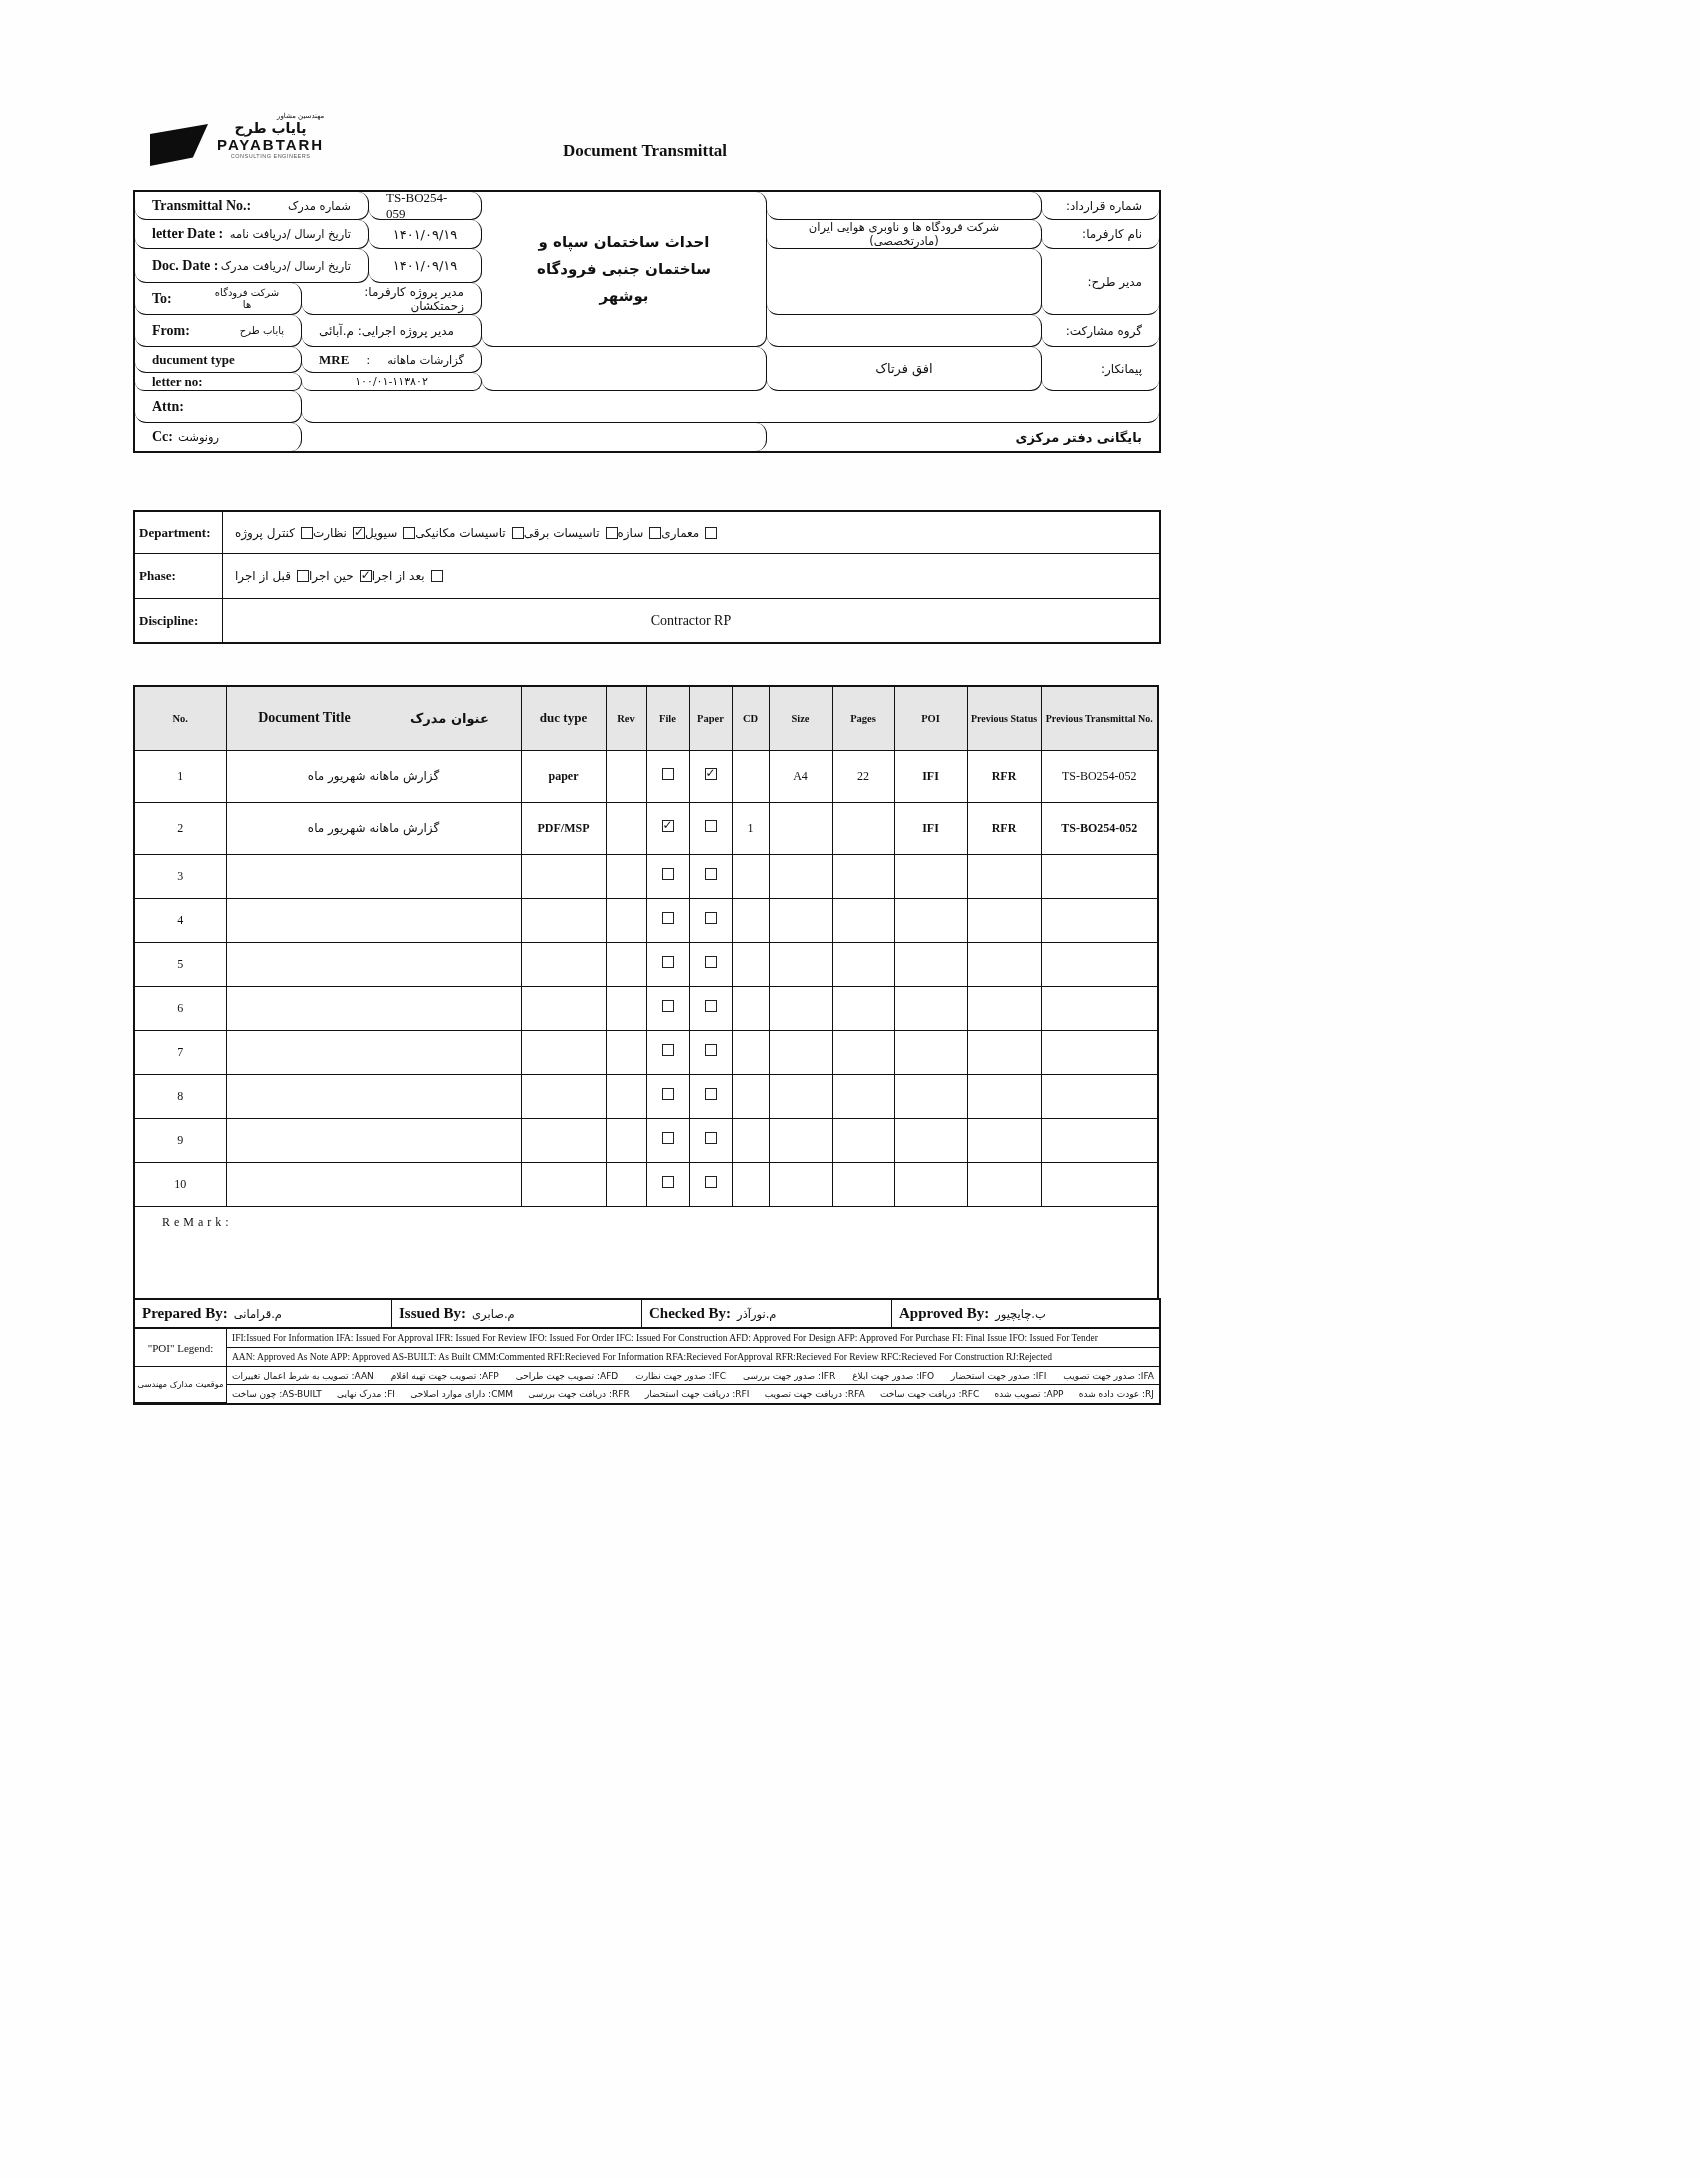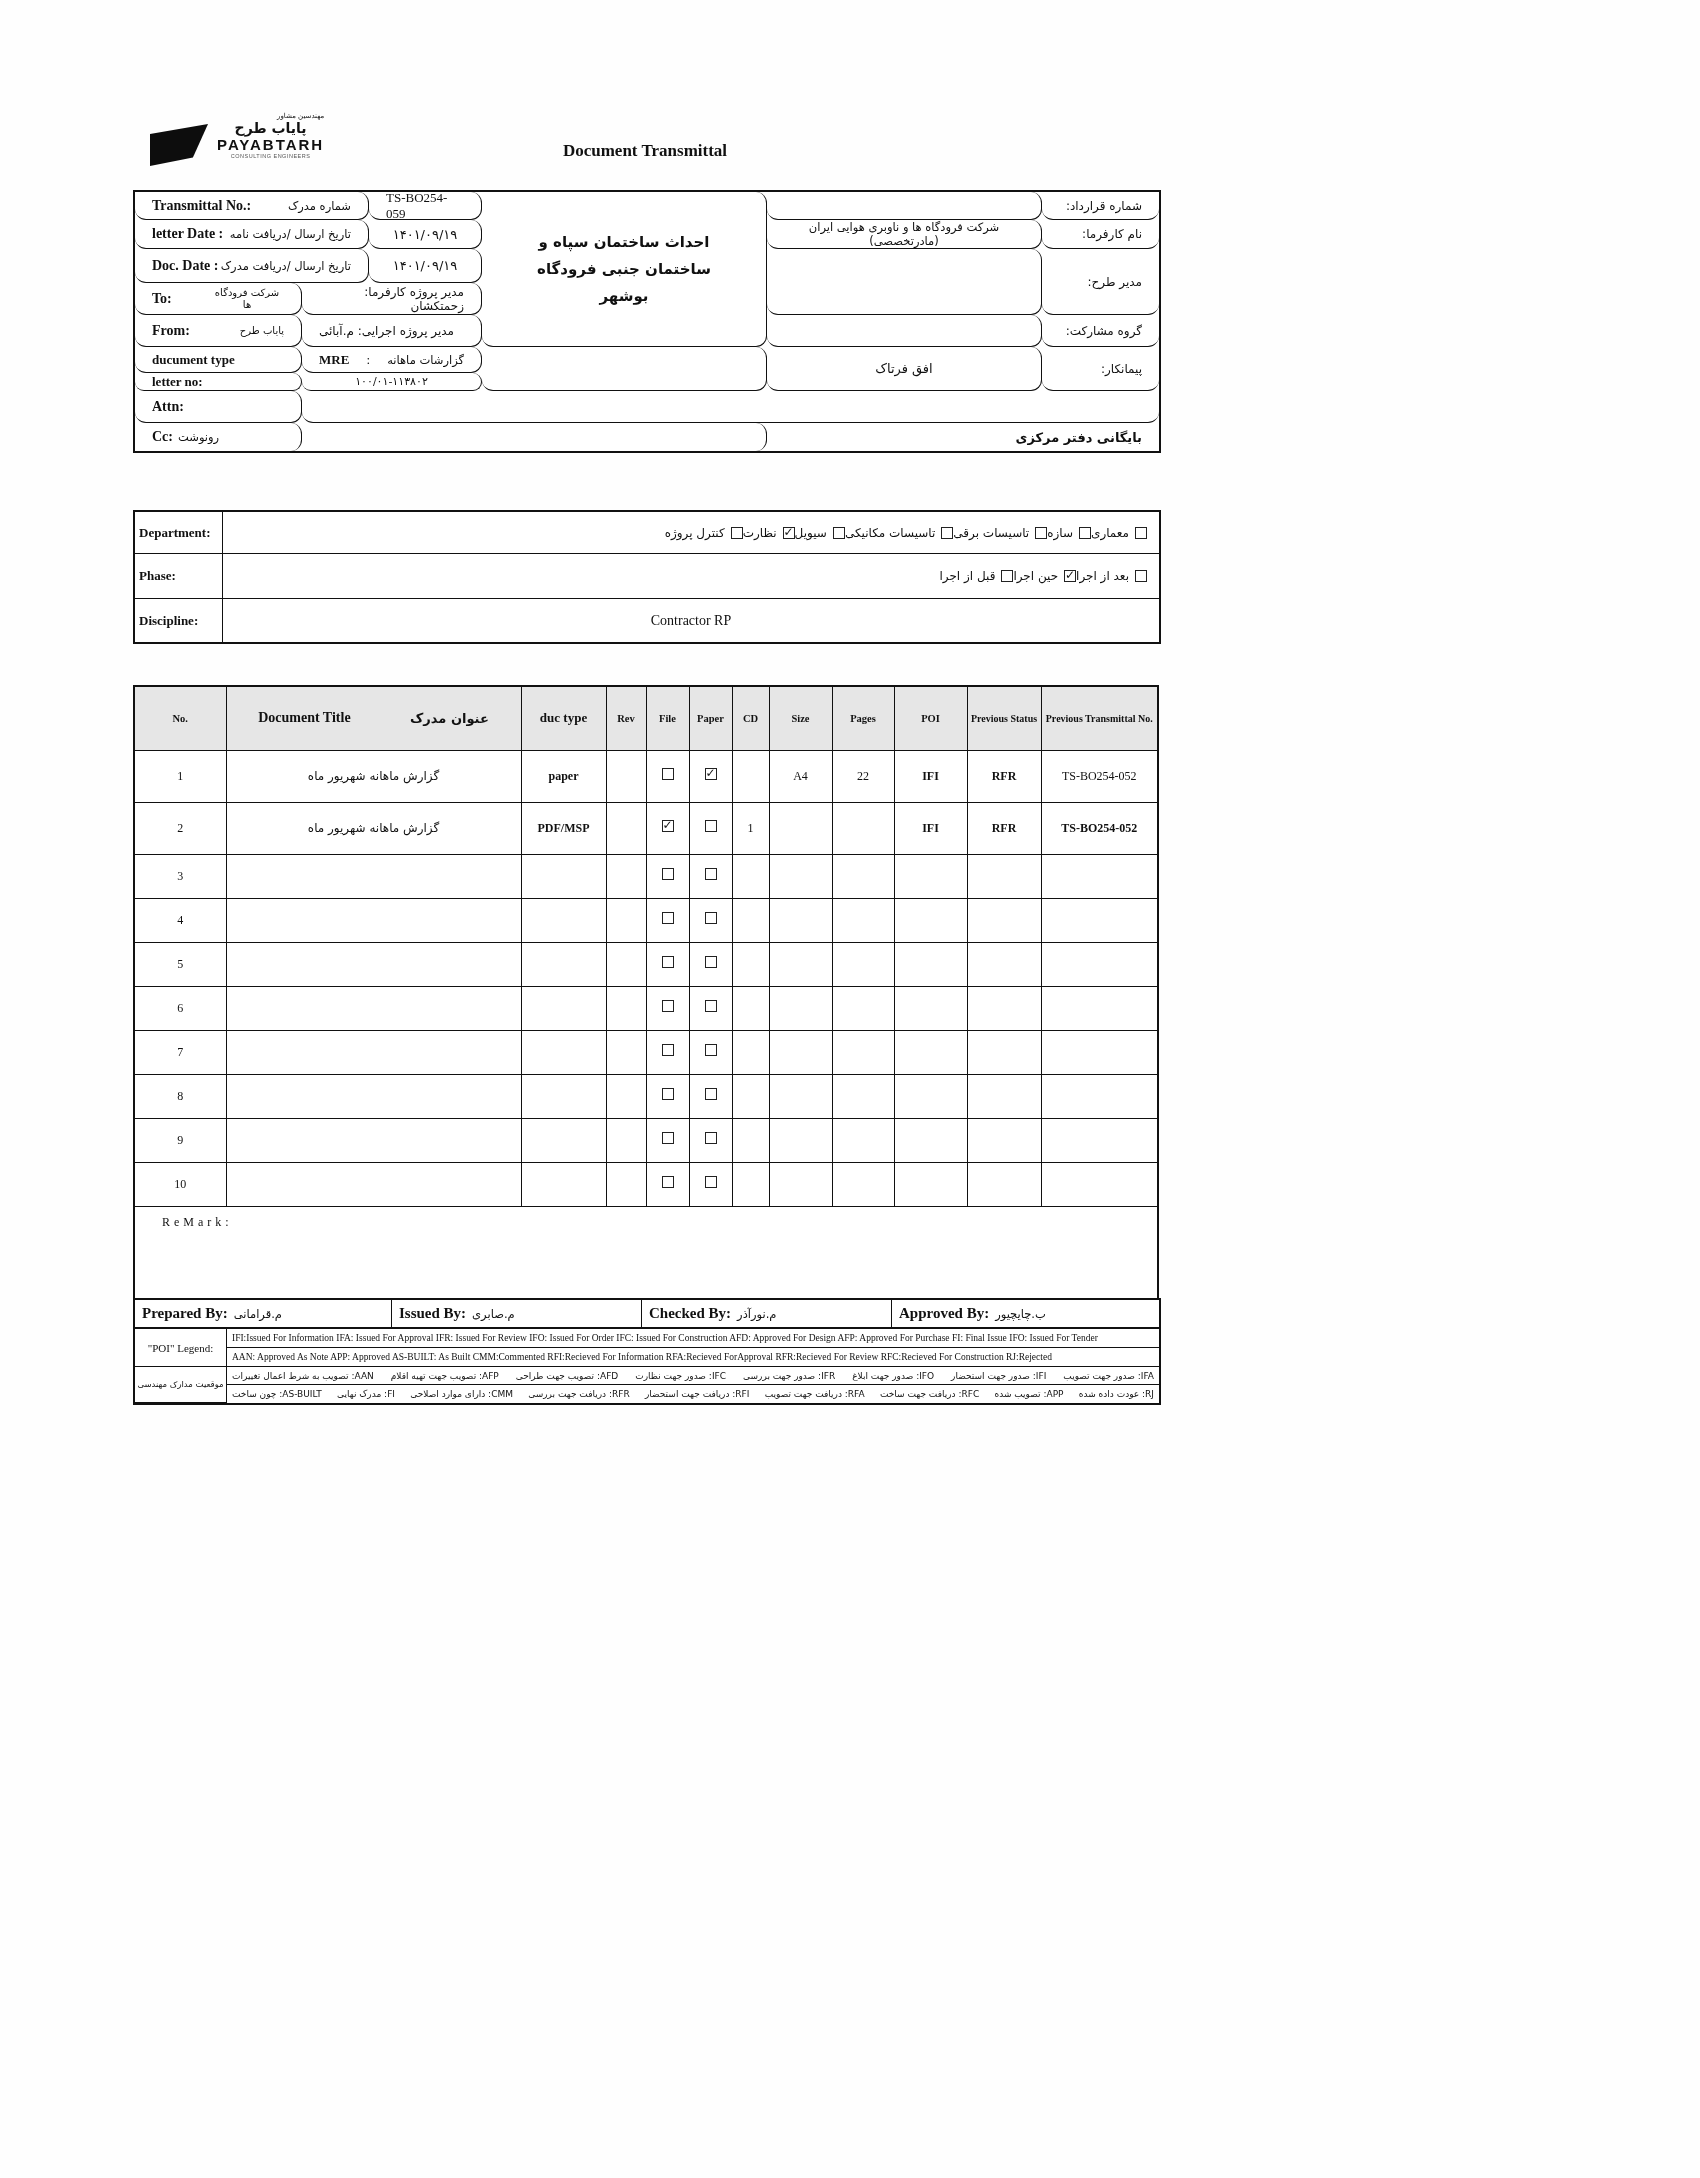--- a/index.html
+++ b/index.html
@@ -38,21 +38,21 @@
   .rtlcell{direction:rtl;font-size:12px;}
   .side-lab{font-size:12px;}
   .proj{font-size:15px;font-weight:bold;text-align:center;line-height:1.8;padding:0 14px;}
   .client{font-size:11.5px;text-align:center;width:100%;}
   .ccbold{font-weight:bold;font-size:13px;}
 
   
   .ctable{position:absolute;left:133px;top:510px;width:1024px;display:grid;
     grid-template-columns:88px 936px;grid-template-rows:42px 45px 43px;border:2px solid #111;background:#fff;}
   .clabel{border-right:1px solid #111;border-bottom:1px solid #111;display:flex;align-items:center;padding:0 4px;font-weight:bold;font-size:13px;}
-  .citems{border-bottom:1px solid #111;display:flex;align-items:center;justify-content:flex-end;padding:0 12px;}
+  .citems{border-bottom:1px solid #111;display:flex;align-items:center;justify-content:flex-start;padding:0 12px;}
   .ctable .nb{border-bottom:none;text-align:right;}
   .cb-item{display:flex;align-items:center;gap:6px;}
   .cb-label{font-size:12px;white-space:nowrap;}
   .cvalue{border-bottom:none;display:flex;align-items:center;justify-content:center;font-size:14px;}
 
   .cbox{display:inline-block;width:12px;height:12px;border:1.3px solid #222;box-sizing:border-box;position:relative;background:#fff;flex:none;}
   .cbox.checked::after{content:"✓";position:absolute;left:0px;top:-3px;font-size:12px;font-weight:bold;font-family:"DejaVu Sans",sans-serif;color:#111;}
 
   
   .dtable{position:absolute;left:133px;top:685px;width:1024px;border-collapse:collapse;table-layout:fixed;background:#fff;border:2px solid #111;}

